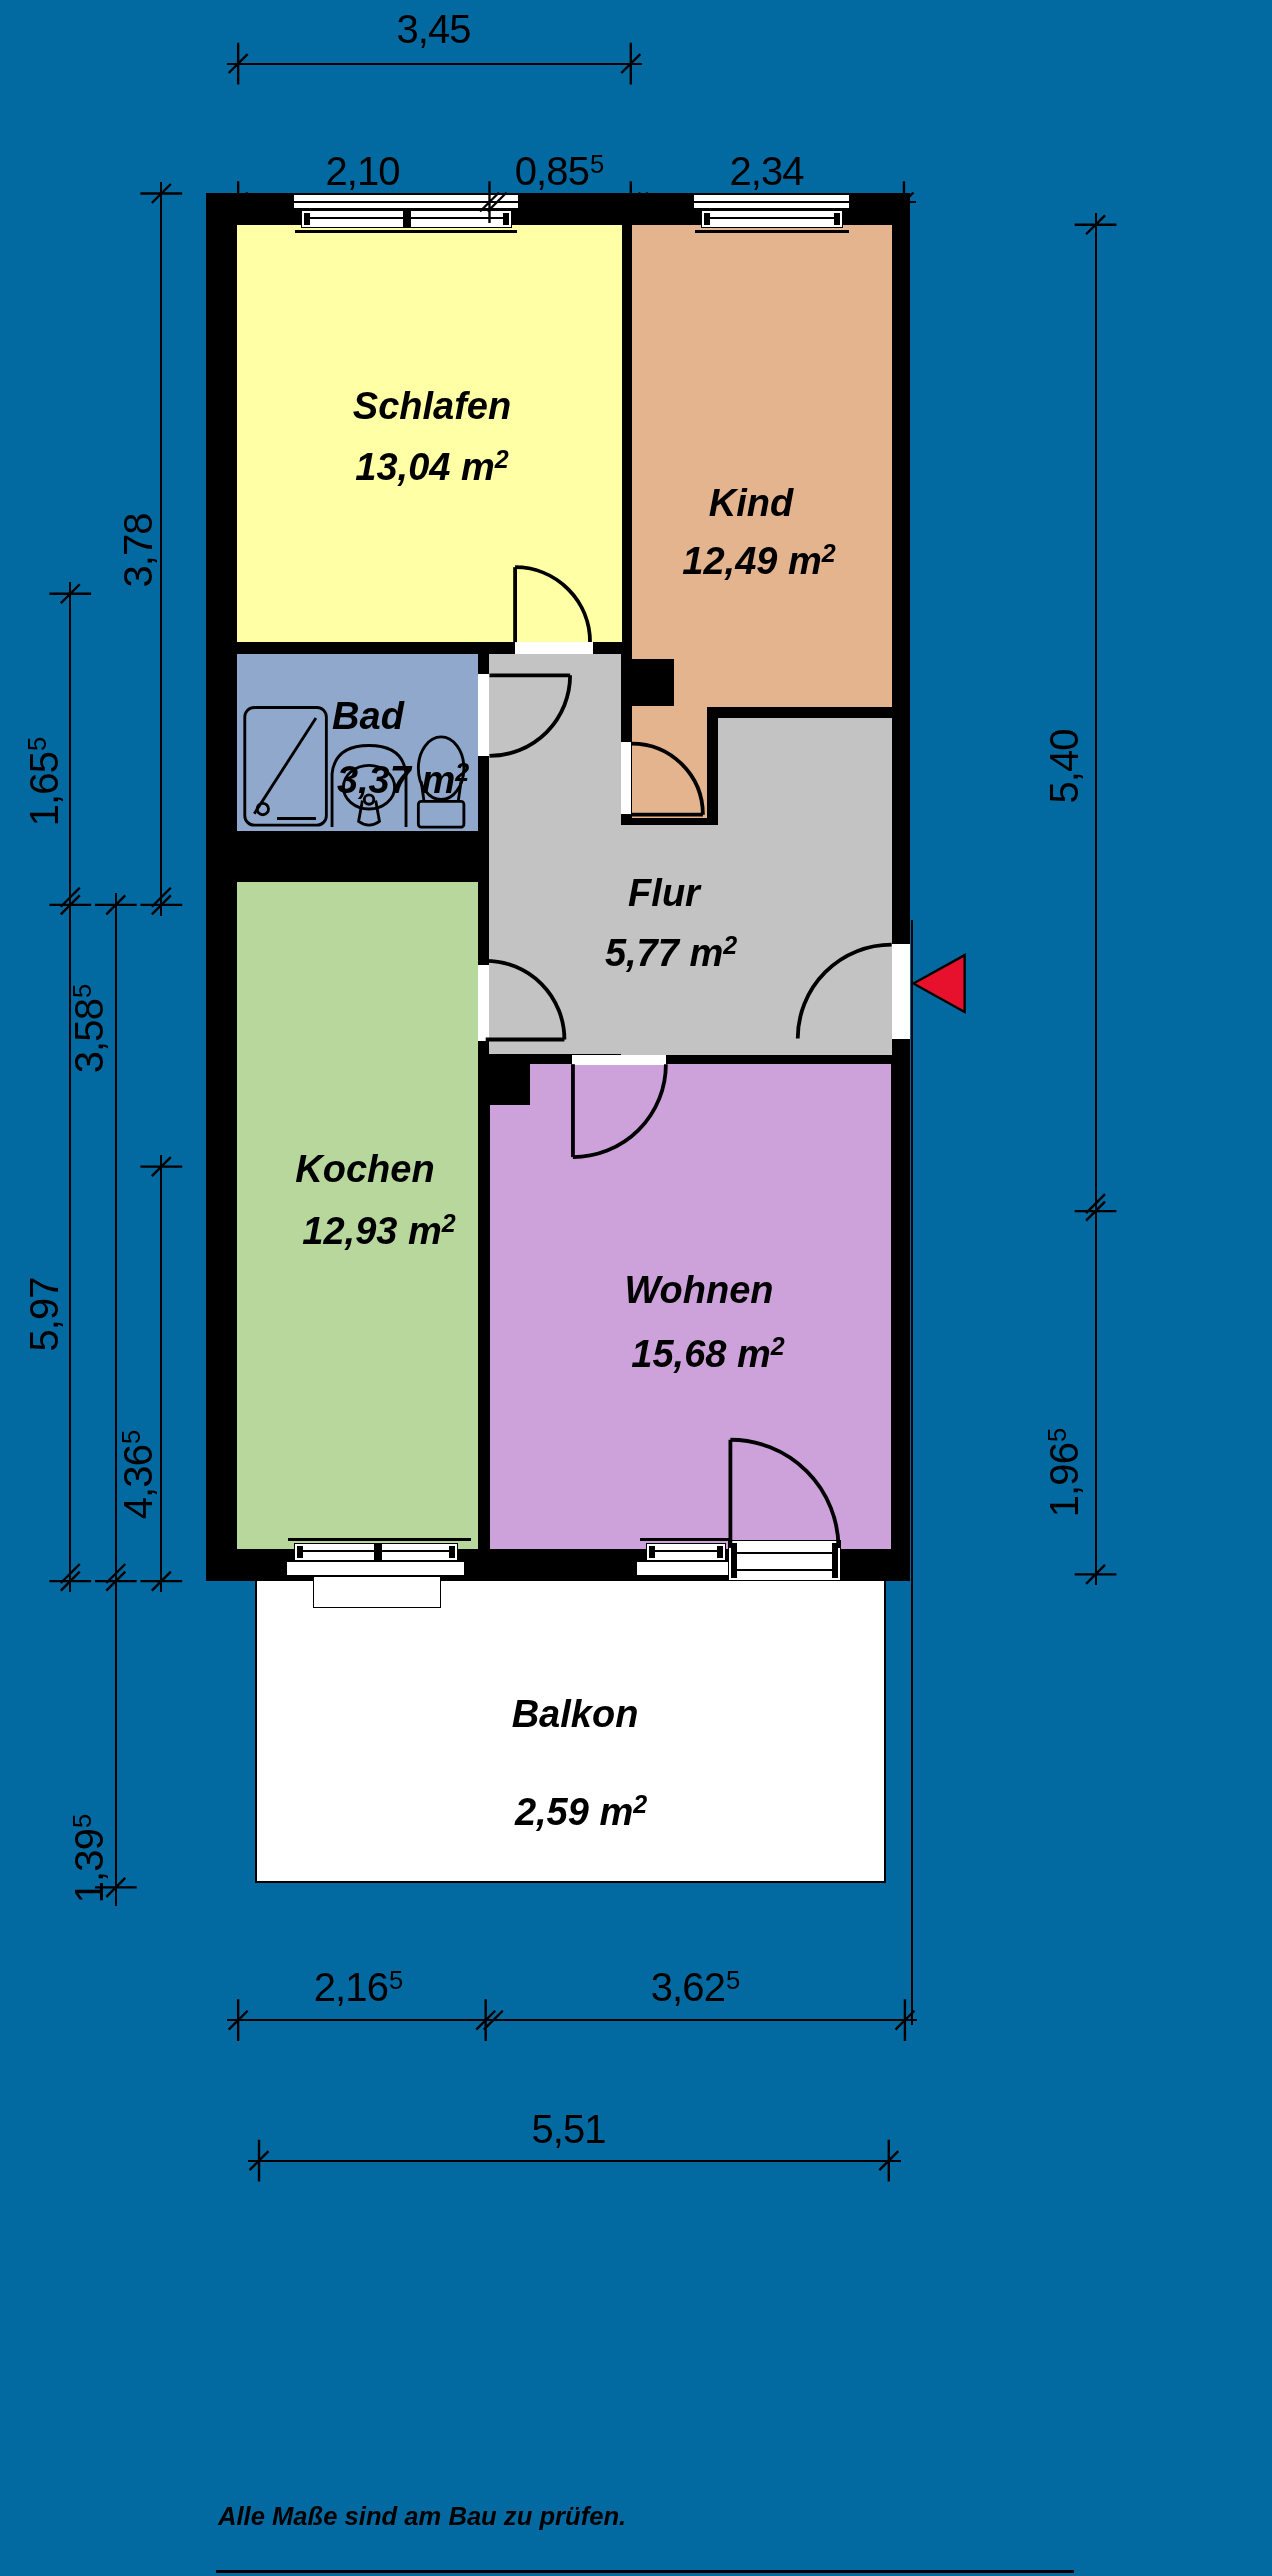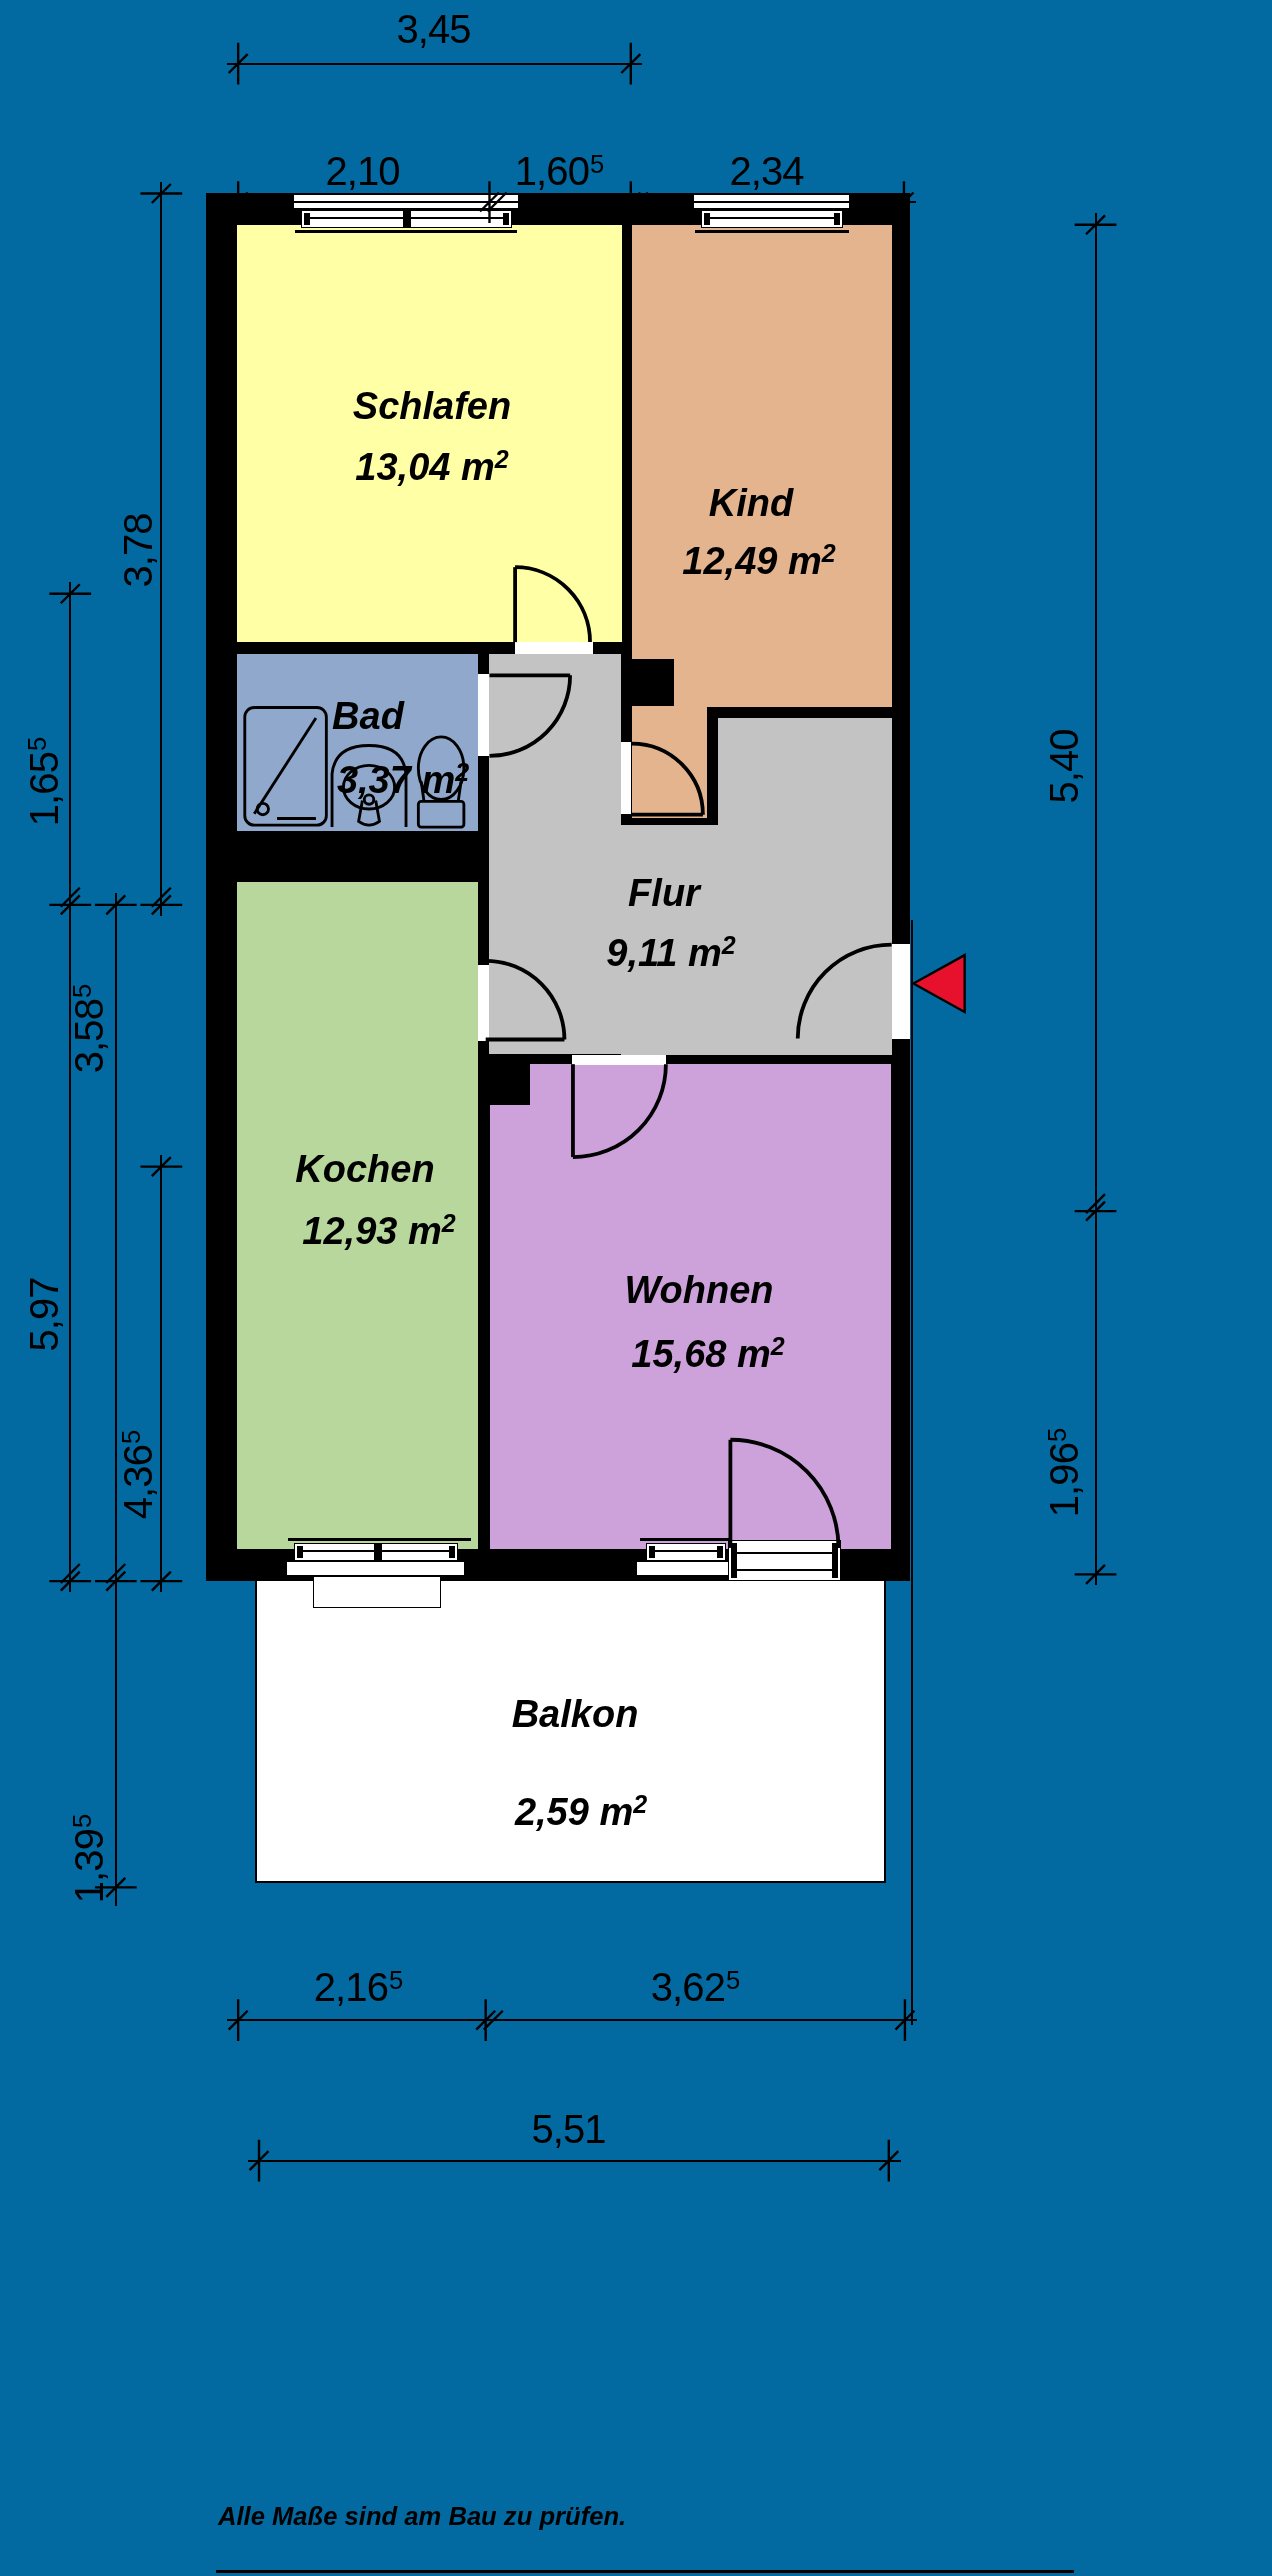--- a/index.html
+++ b/index.html
@@ -104,21 +104,21 @@
   <div class="dline" style="left:248px;top:2160px;width:653px;height:1.9px;"></div>
   <div class="dline" style="left:160px;top:182px;width:1.9px;height:734px;"></div>
   <div class="dline" style="left:160px;top:1155px;width:1.9px;height:437px;"></div>
   <div class="dline" style="left:115px;top:893px;width:1.9px;height:1013px;"></div>
   <div class="dline" style="left:69px;top:582px;width:1.9px;height:1010px;"></div>
   <div class="dline" style="left:1095px;top:213px;width:1.9px;height:1372px;"></div>
   <div class="dline" style="left:911px;top:920px;width:1.9px;height:1105px;"></div>
 
   <div class="dim" style="left:434px;top:29px;"><span>3,45</span><span class="dsup"></span></div>
   <div class="dim" style="left:363px;top:171px;"><span>2,10</span><span class="dsup"></span></div>
-  <div class="dim" style="left:559px;top:171px;"><span>1,60</span><span class="dsup">5</span></div>
+  <div class="dim" style="left:559px;top:171px;"><span>0,85</span><span class="dsup">5</span></div>
   <div class="dim" style="left:767px;top:171px;"><span>2,34</span><span class="dsup"></span></div>
 
   <div class="dim vert" style="left:138px;top:550px;"><span>3,78</span><span class="dsup"></span></div>
   <div class="dim vert" style="left:44px;top:782px;"><span>1,65</span><span class="dsup">5</span></div>
   <div class="dim vert" style="left:89px;top:1029px;"><span>3,58</span><span class="dsup">5</span></div>
   <div class="dim vert" style="left:44px;top:1314px;"><span>5,97</span><span class="dsup"></span></div>
   <div class="dim vert" style="left:138px;top:1475px;"><span>4,36</span><span class="dsup">5</span></div>
   <div class="dim vert" style="left:89px;top:1859px;"><span>1,39</span><span class="dsup">5</span></div>
 
   <div class="dim vert" style="left:1064px;top:766px;"><span>5,40</span><span class="dsup"></span></div>
@@ -131,21 +131,21 @@
   <div class="rlabel" style="left:432px;top:406px;"><span>Schlafen</span></div>
   <div class="rlabel" style="left:432px;top:467px;"><span>13,04 m</span><span class="rsup">2</span></div>
 
   <div class="rlabel" style="left:751px;top:503px;"><span>Kind</span></div>
   <div class="rlabel" style="left:759px;top:561px;"><span>12,49 m</span><span class="rsup">2</span></div>
 
   <div class="rlabel" style="left:368px;top:716px;"><span>Bad</span></div>
   <div class="rlabel" style="left:403px;top:780px;"><span>3,37 m</span><span class="rsup">2</span></div>
 
   <div class="rlabel" style="left:664px;top:893px;"><span>Flur</span></div>
-  <div class="rlabel" style="left:671px;top:953px;"><span>9,11 m</span><span class="rsup">2</span></div>
+  <div class="rlabel" style="left:671px;top:953px;"><span>5,77 m</span><span class="rsup">2</span></div>
 
   <div class="rlabel" style="left:365px;top:1169px;"><span>Kochen</span></div>
   <div class="rlabel" style="left:379px;top:1231px;"><span>12,93 m</span><span class="rsup">2</span></div>
 
   <div class="rlabel" style="left:699px;top:1290px;"><span>Wohnen</span></div>
   <div class="rlabel" style="left:708px;top:1354px;"><span>15,68 m</span><span class="rsup">2</span></div>
 
   <div class="rlabel" style="left:575px;top:1714px;"><span>Balkon</span></div>
   <div class="rlabel" style="left:581px;top:1812px;"><span>2,59 m</span><span class="rsup">2</span></div>
 

